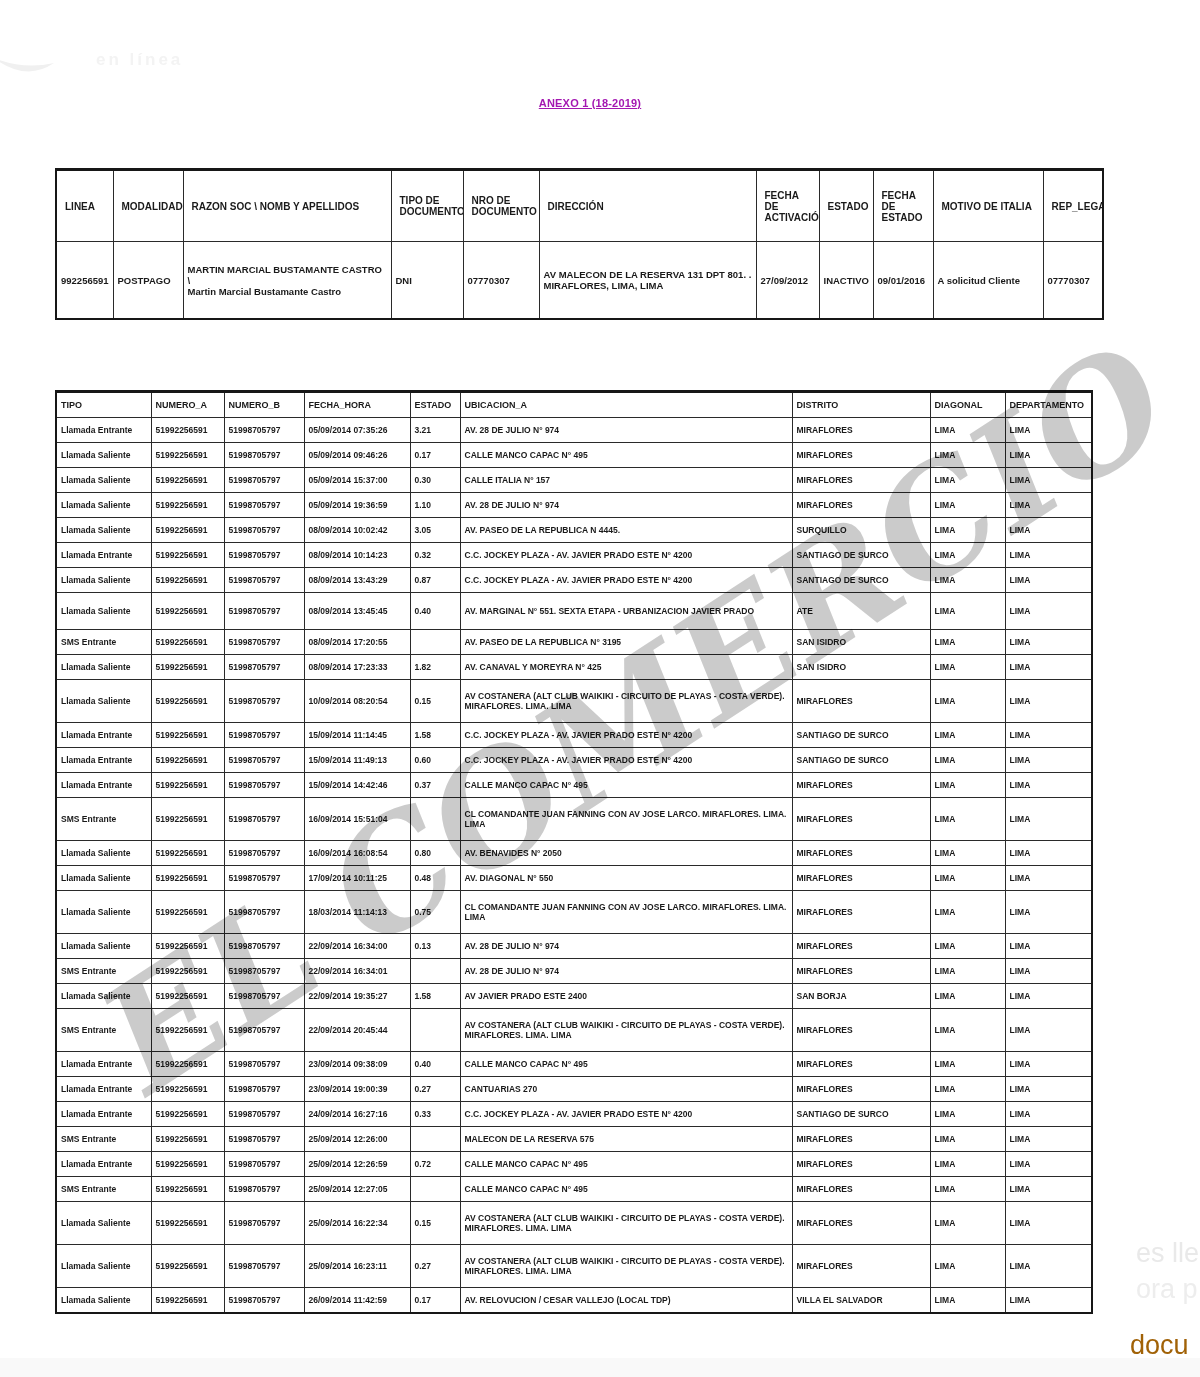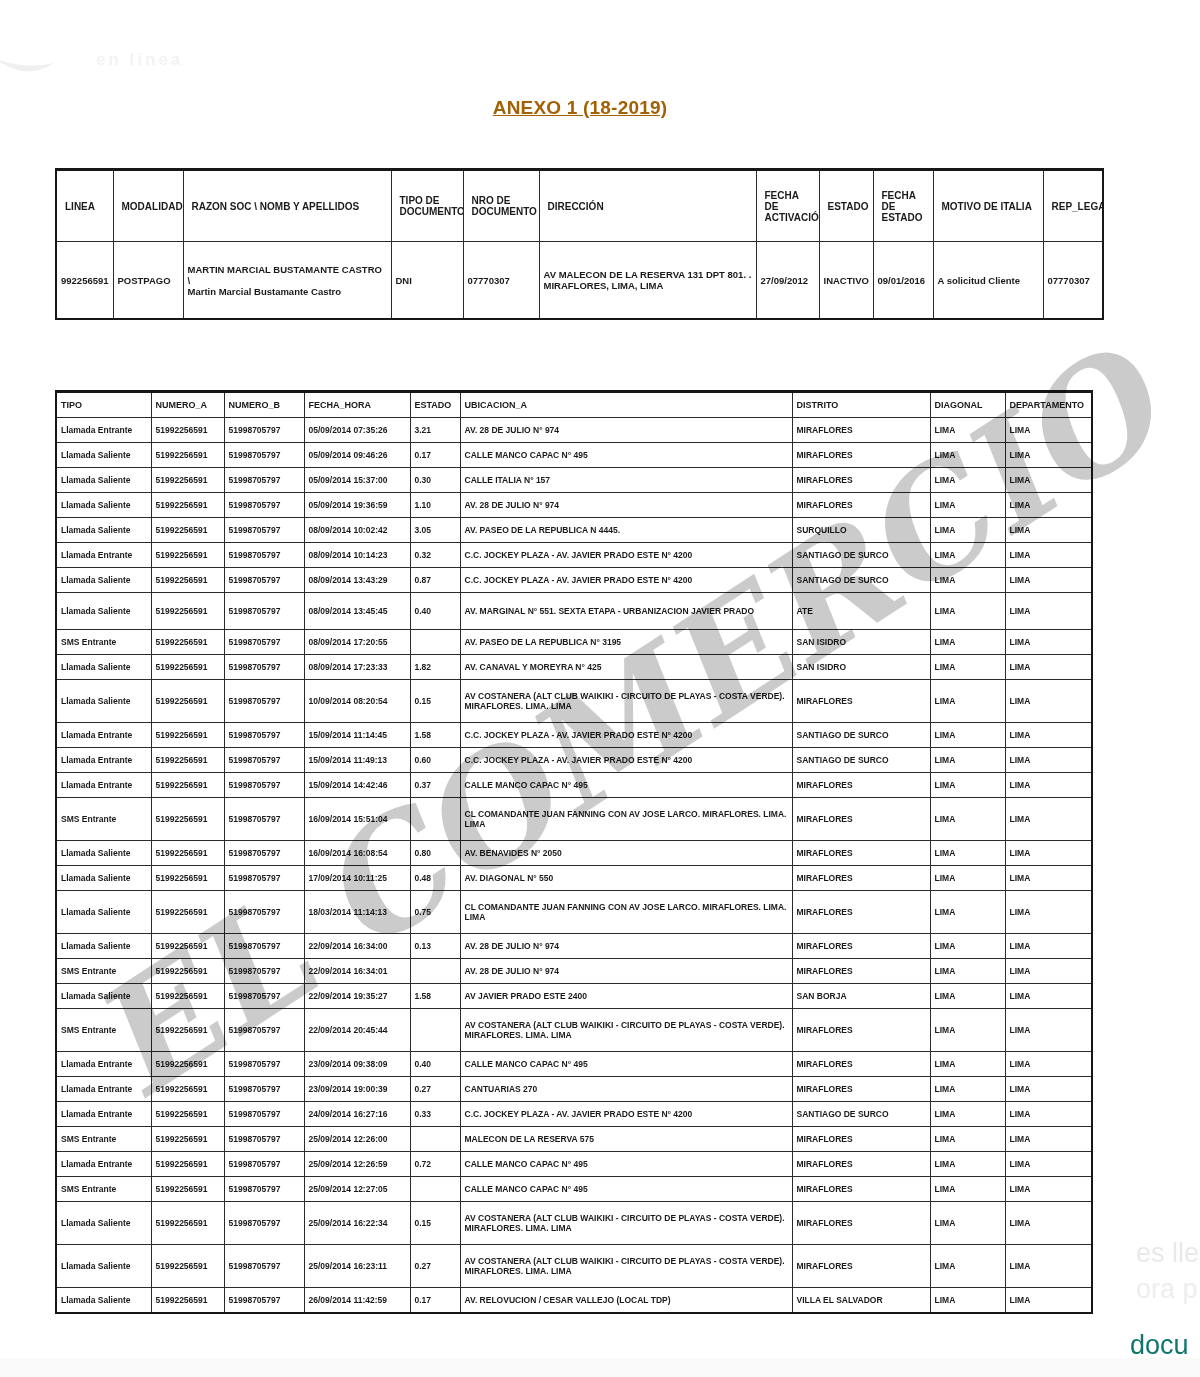--- a/index.html
+++ b/index.html
@@ -4,22 +4,22 @@
 <style>
   html,body { margin:0; padding:0; background:#ffffff; }
   .page {
     position:relative; width:1200px; height:1377px; background:#ffffff;
     overflow:hidden; font-family:"Liberation Sans", sans-serif;
   }
   
   .scan { position:absolute; inset:0; filter: blur(0.3px) contrast(1.05); }
 
   .anexo-title {
-    position:absolute; left:0; width:1160px; text-align:center;
-    font-size:19px; font-weight:bold; color:#a16207;
+    position:absolute; left:10px; width:1160px; text-align:center;
+    font-size:11px; font-weight:bold; color:#a21caf;
     text-decoration:underline; letter-spacing:0.2px;
   }
   #title1 { top:97px; }
   #title2 { top:346px; }
 
   table.doc {
     position:absolute; border-collapse:collapse; table-layout:fixed;
     border:2px solid #1c1c1c; background:transparent;
   }
   table.doc th, table.doc td {
@@ -46,21 +46,21 @@
     font-family:"DejaVu Serif", serif; font-style:italic; font-weight:700;
     font-size:148px; white-space:nowrap;
     color:rgba(124,124,124,0.40); mix-blend-mode:multiply;
     pointer-events:none; z-index:5;
   }
 
   .frag { position:absolute; font-family:"Liberation Sans", sans-serif; z-index:1; }
   #frag-topleft  { left:96px;  top:50px;  font-size:17px; color:#f3f3f3; letter-spacing:3px; font-weight:700; }
   #frag-right1   { left:1136px; top:1238px; font-size:27px; color:#e9e9e9; }
   #frag-right2   { left:1136px; top:1274px; font-size:27px; color:#ededed; }
-  #frag-bottom   { left:1130px; top:1330px; font-size:27px; color:#0f766e; }
+  #frag-bottom   { left:1130px; top:1330px; font-size:27px; color:#a16207; }
 
   #swoosh { position:absolute; left:-6px; top:52px; z-index:1; }
   #bottom-band { position:absolute; left:0; top:1358px; width:1200px; height:19px; background:#f9f9f9; }
 </style>
 </head>
 <body>
 
 <div class="page">
 
   <span id="swoosh">

